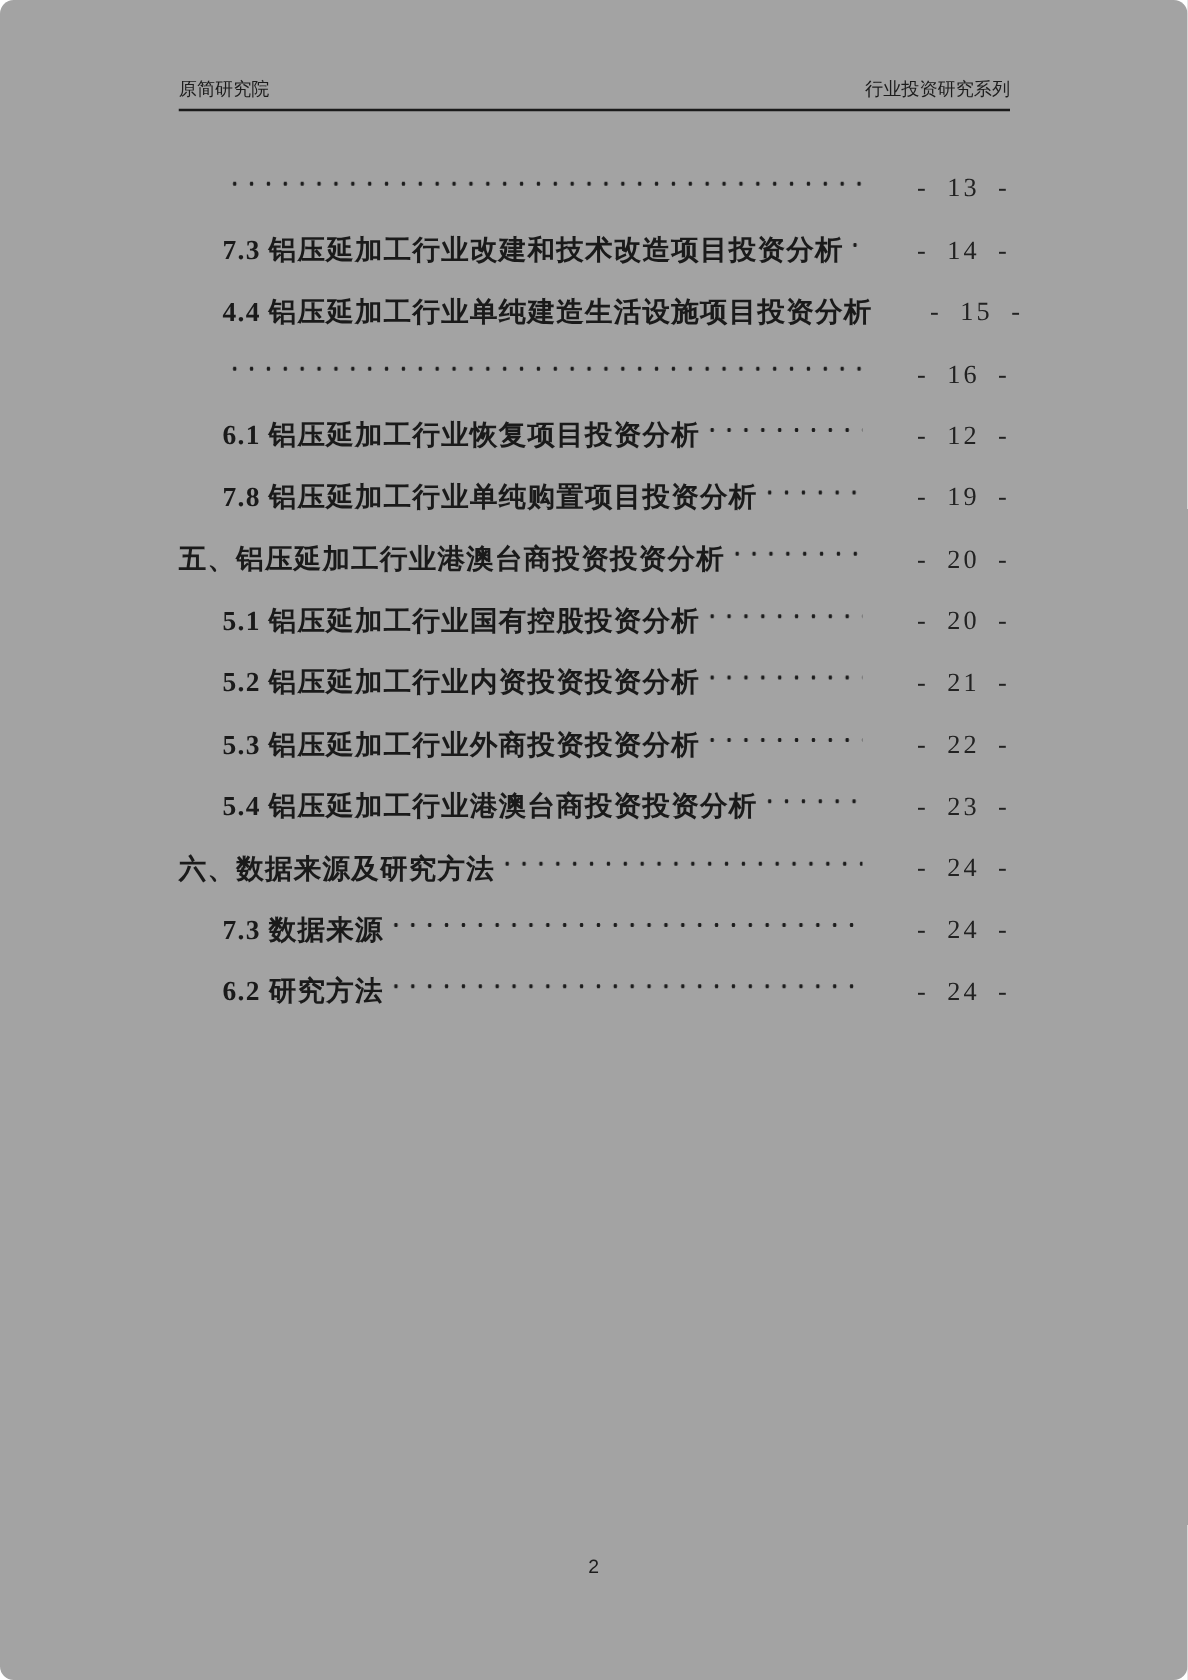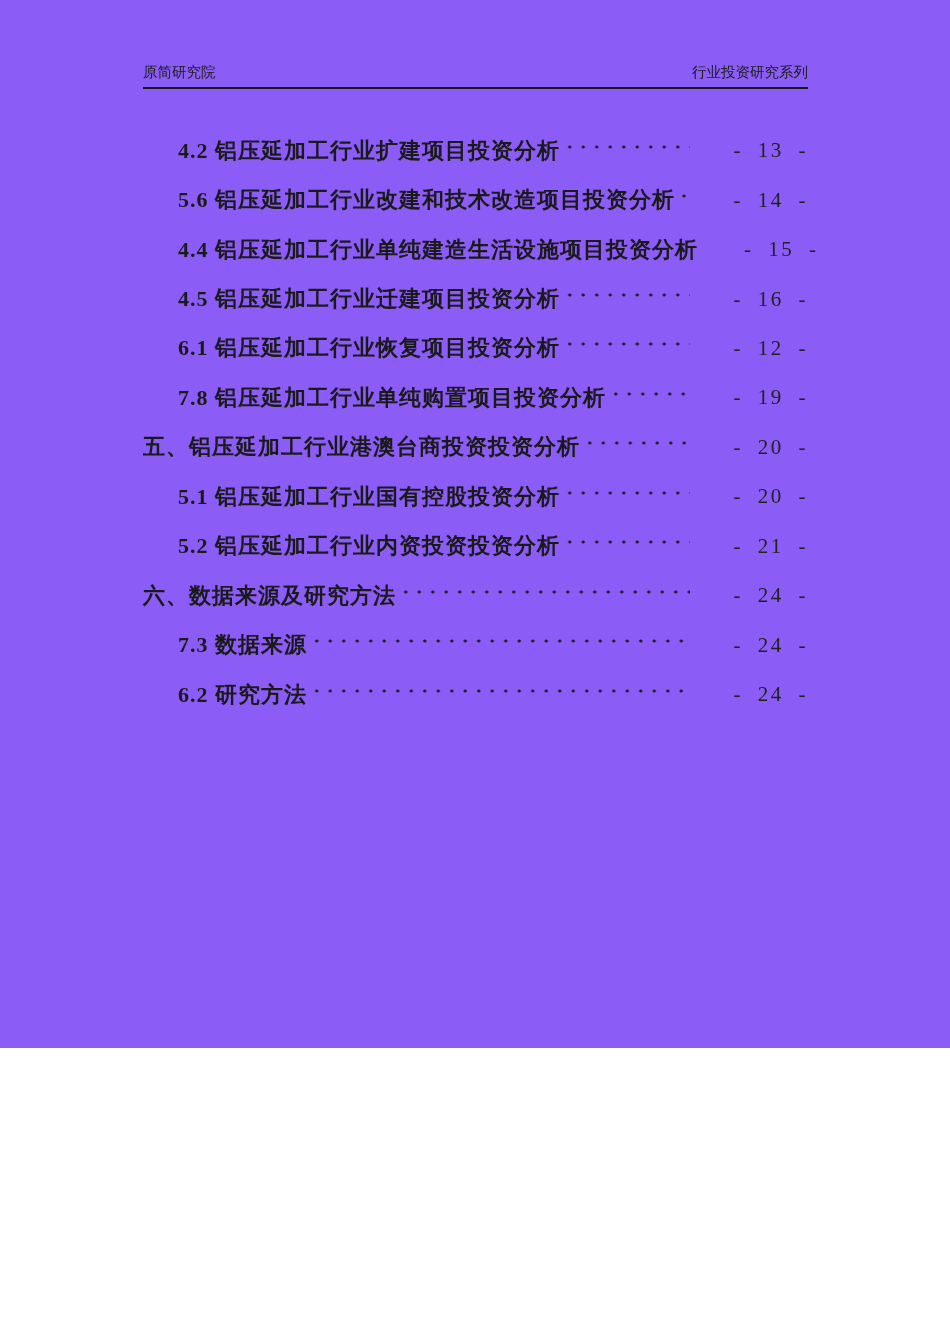--- a/index.html
+++ b/index.html
@@ -3,25 +3,26 @@
 <meta charset="utf-8">
 <style>
   html, body {
     margin: 0;
     padding: 0;
     background: #ffffff;
   }
   .page {
     position: relative;
     width: 950px;
-    height: 1048px;
-    background: #8b5cf6;
+    height: 1344px;
+    background: #a3a3a3;
     overflow: hidden;
     font-family: "Liberation Serif", "DejaVu Serif", serif;
     color: #1a1a1a;
+    border-radius: 11px;
   }
   
   .doc-header {
     position: absolute;
     top: 64px;
     left: 143px;
     right: 142px;
     display: flex;
     justify-content: space-between;
     align-items: flex-end;
@@ -89,39 +90,37 @@
 
 <div class="page">
 
   <header class="doc-header">
     <span>原简研究院</span>
     <span>行业投资研究系列</span>
   </header>
 
   <main class="toc" id="toc-container">
     <div class="toc-row level-2">
-      <span class="toc-text">4.2 铝压延加工行业扩建项目投资分析</span>
       <span class="leader"></span>
       <span class="pagenum">- 13 -</span>
     </div>
 
     <div class="toc-row level-2">
-      <span class="toc-text">5.6 铝压延加工行业改建和技术改造项目投资分析</span>
+      <span class="toc-text">7.3 铝压延加工行业改建和技术改造项目投资分析</span>
       <span class="leader"></span>
       <span class="pagenum">- 14 -</span>
     </div>
 
     <div class="toc-row level-2">
       <span class="toc-text">4.4 铝压延加工行业单纯建造生活设施项目投资分析</span>
       <span class="leader"></span>
       <span class="pagenum">- 15 -</span>
     </div>
 
     <div class="toc-row level-2">
-      <span class="toc-text">4.5 铝压延加工行业迁建项目投资分析</span>
       <span class="leader"></span>
       <span class="pagenum">- 16 -</span>
     </div>
 
     <div class="toc-row level-2">
       <span class="toc-text">6.1 铝压延加工行业恢复项目投资分析</span>
       <span class="leader"></span>
       <span class="pagenum">- 12 -</span>
     </div>
 
@@ -142,21 +141,31 @@
       <span class="leader"></span>
       <span class="pagenum">- 20 -</span>
     </div>
 
     <div class="toc-row level-2">
       <span class="toc-text">5.2 铝压延加工行业内资投资投资分析</span>
       <span class="leader"></span>
       <span class="pagenum">- 21 -</span>
     </div>
 
+    <div class="toc-row level-2">
+      <span class="toc-text">5.3 铝压延加工行业外商投资投资分析</span>
+      <span class="leader"></span>
+      <span class="pagenum">- 22 -</span>
+    </div>
 
+    <div class="toc-row level-2">
+      <span class="toc-text">5.4 铝压延加工行业港澳台商投资投资分析</span>
+      <span class="leader"></span>
+      <span class="pagenum">- 23 -</span>
+    </div>
 
     <div class="toc-row level-1">
       <span class="toc-text">六、数据来源及研究方法</span>
       <span class="leader"></span>
       <span class="pagenum">- 24 -</span>
     </div>
 
     <div class="toc-row level-2">
       <span class="toc-text">7.3 数据来源</span>
       <span class="leader"></span>

